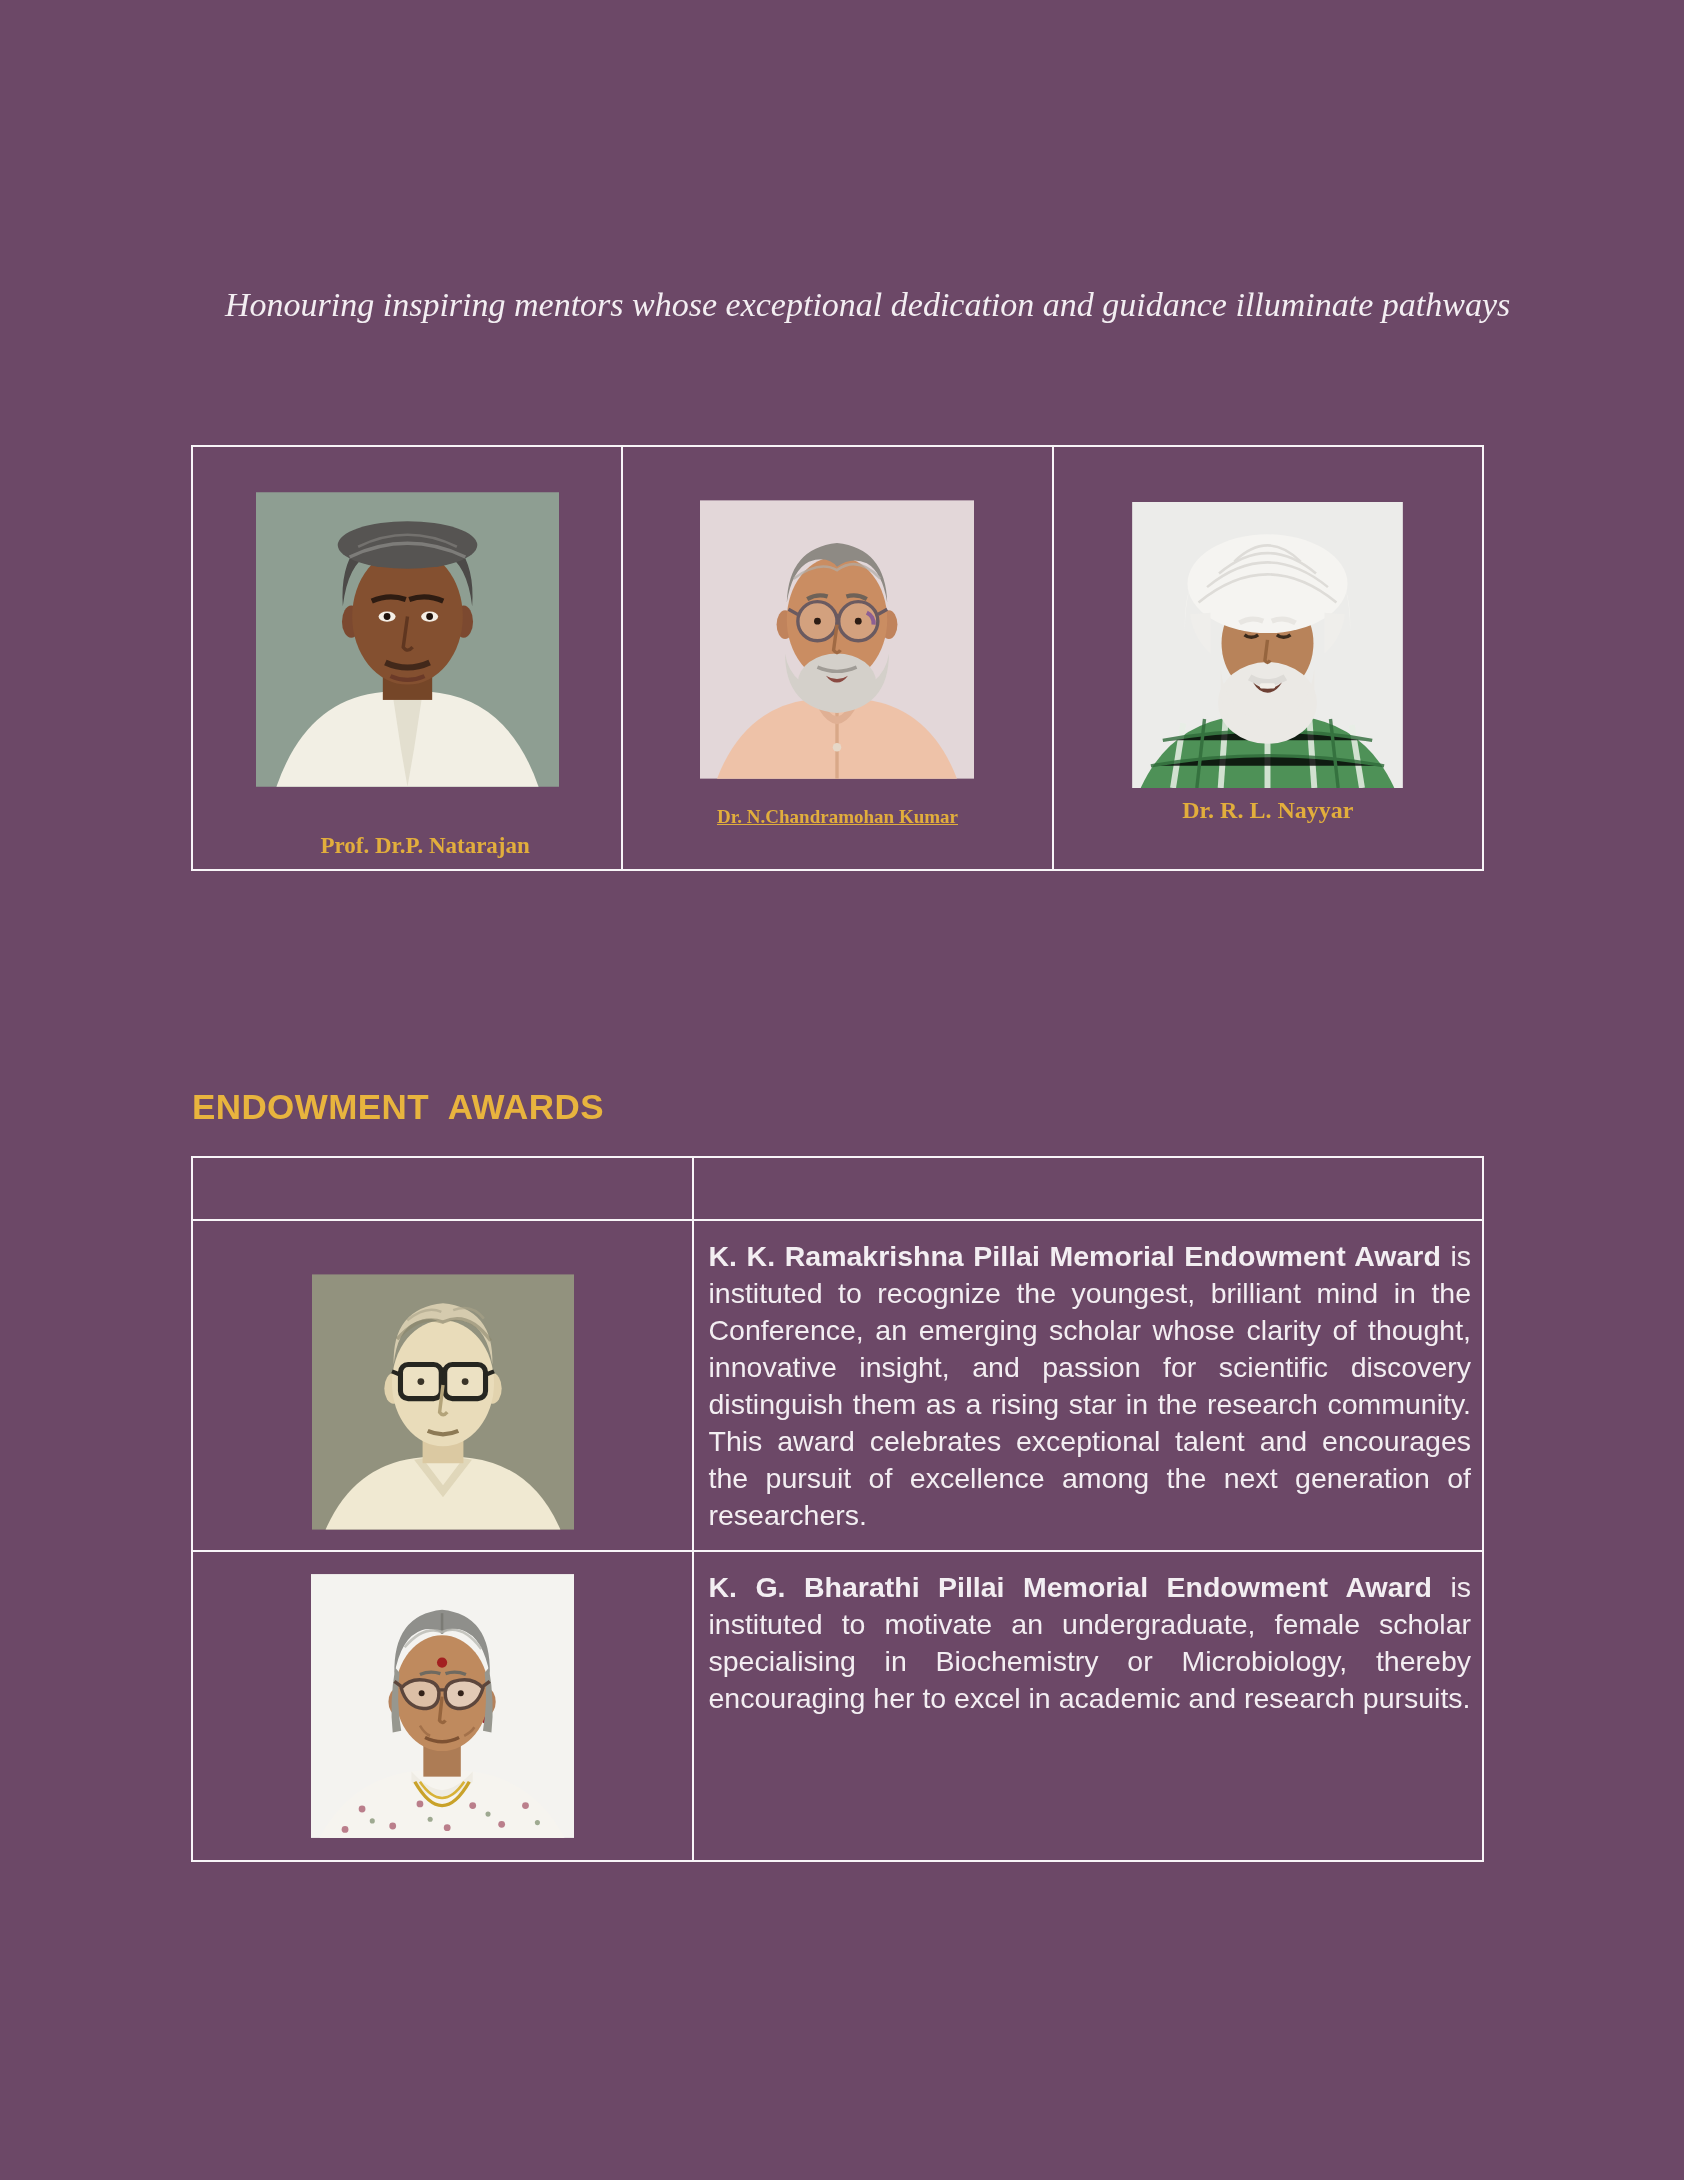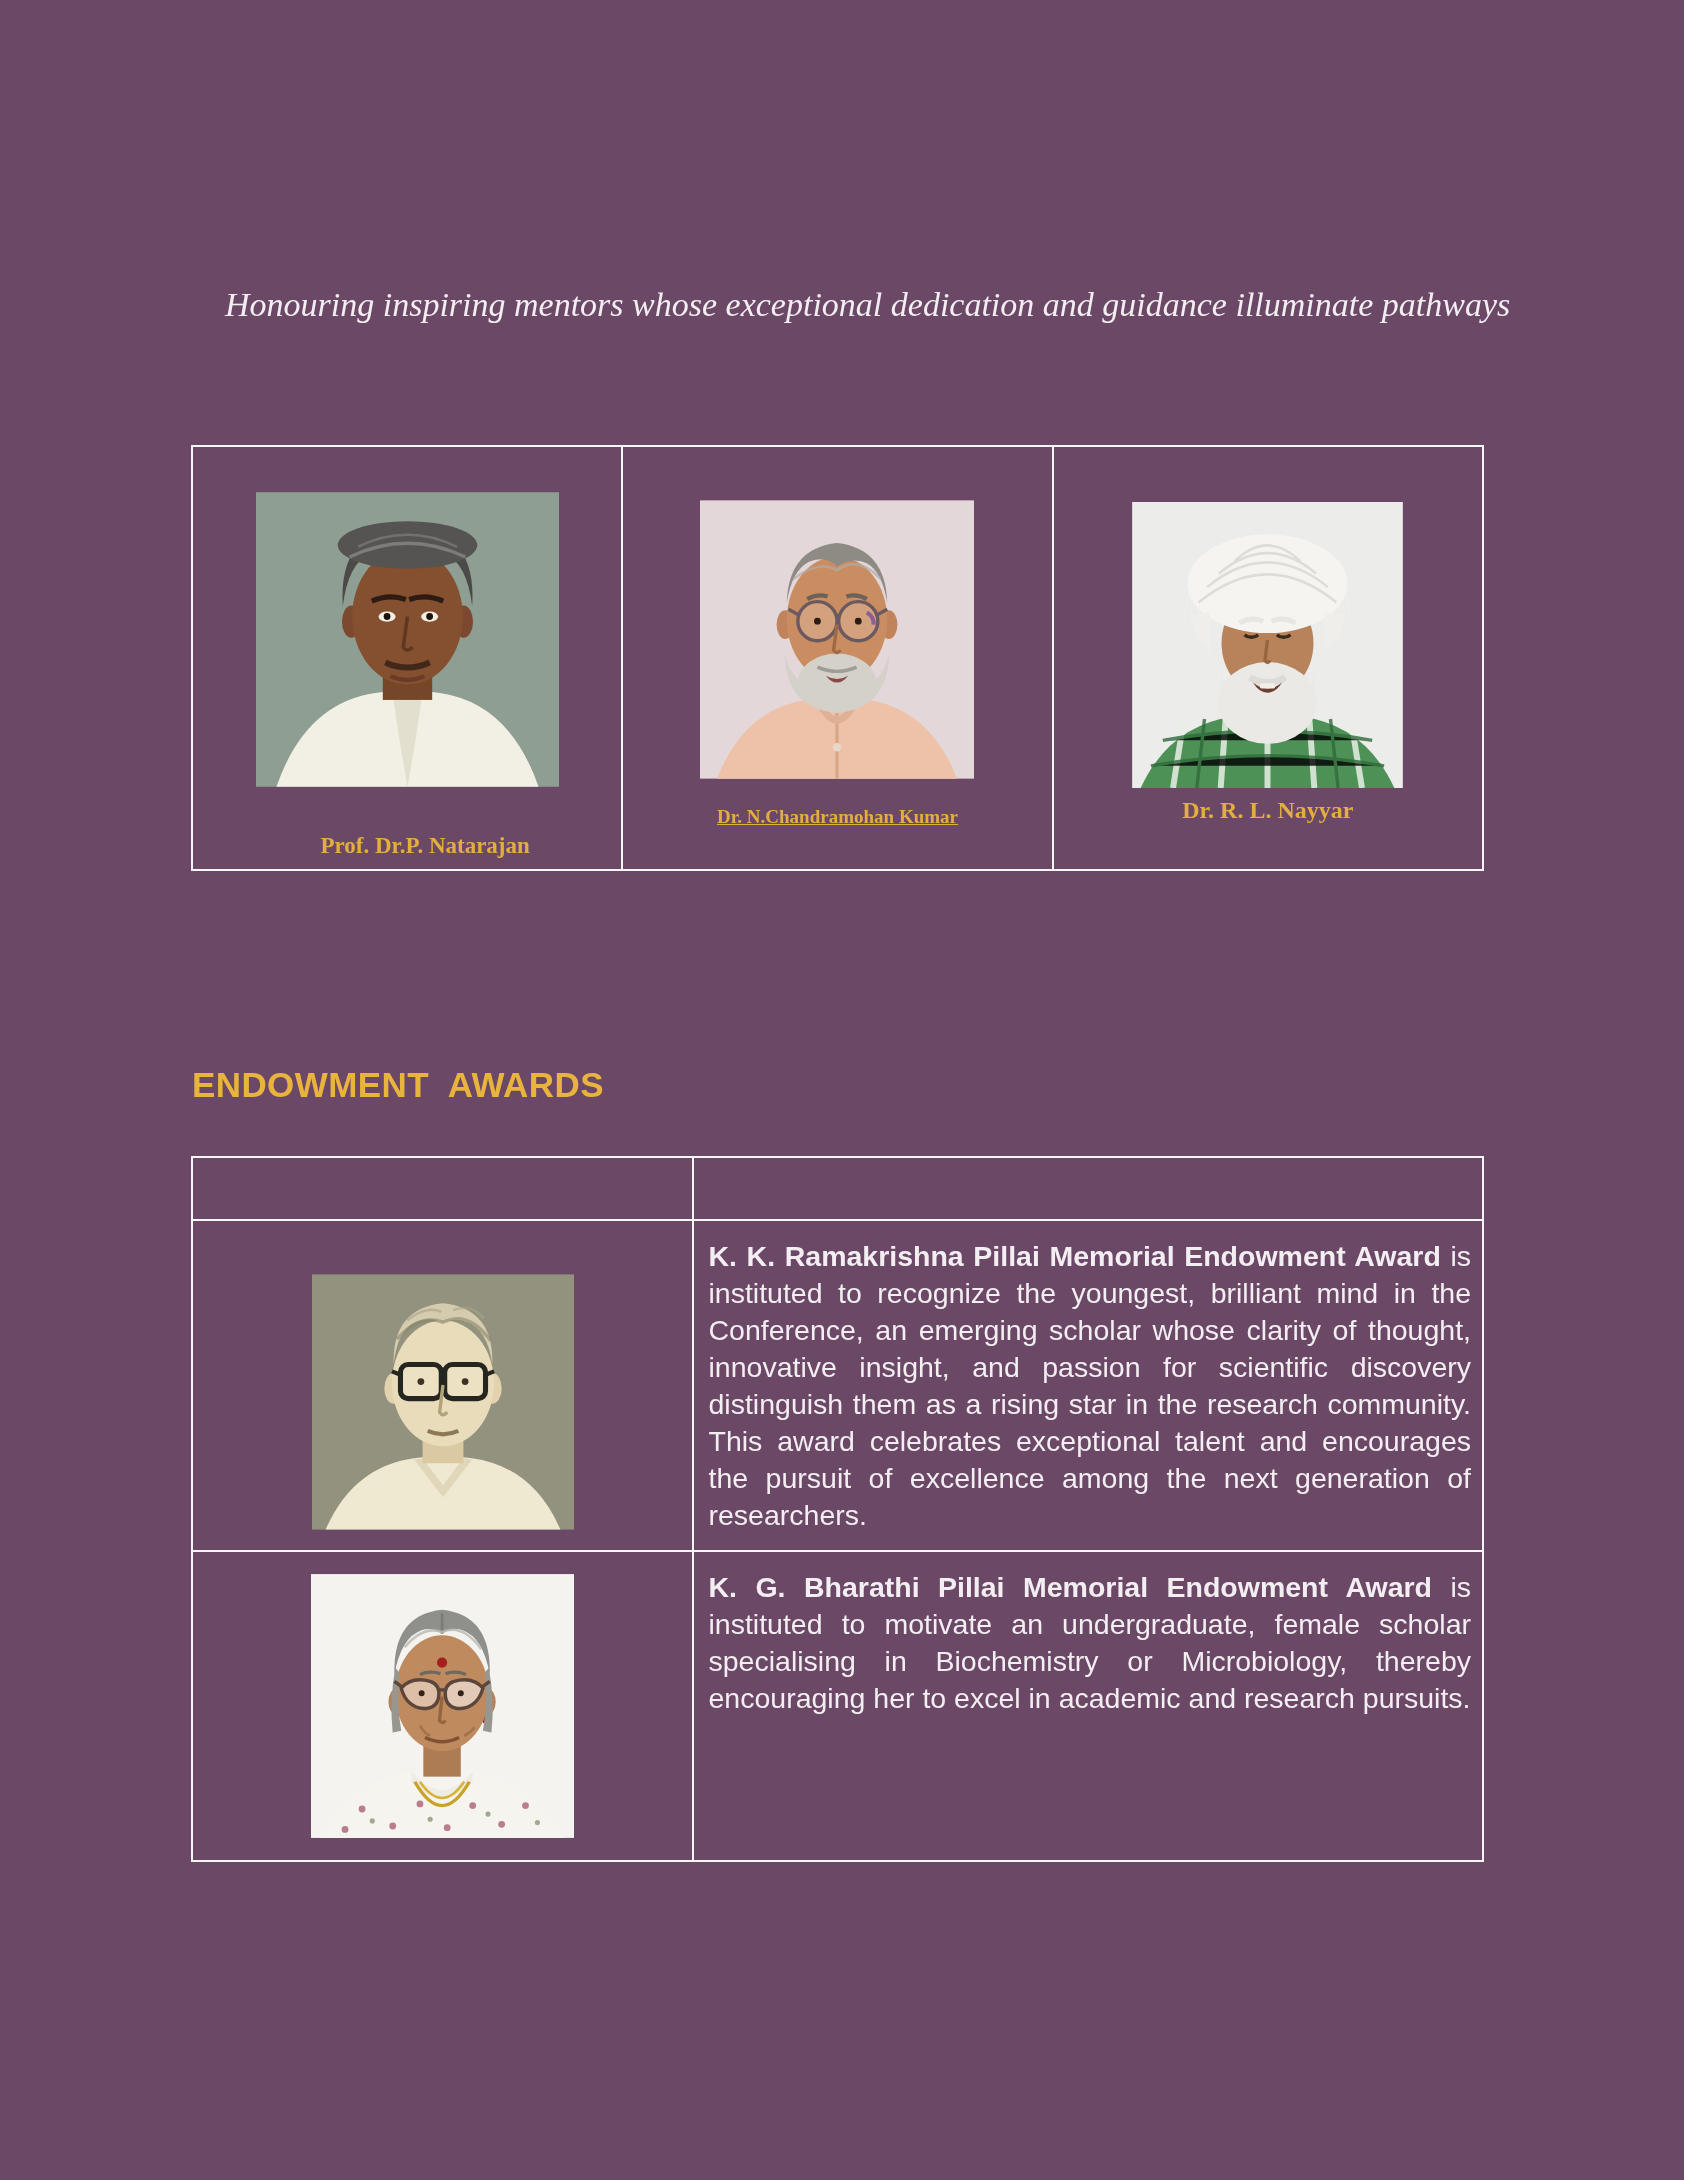--- a/index.html
+++ b/index.html
@@ -40,21 +40,21 @@
     color:var(--name_gold);white-space:nowrap;
   }
   .cell-1 .patron-photo{margin-top:45px;}
   .cell-1 .patron-name{margin-top:46px;font-size:23px;margin-left:36px;}
   .cell-2 .patron-photo{margin-top:53px;}
   .cell-2 .patron-name{margin-top:27px;font-size:19px;text-decoration:underline;}
   .cell-3 .patron-photo{margin-top:55px;}
   .cell-3 .patron-name{margin-top:9px;font-size:24px;}
   
   .section-title{
-    position:absolute;left:192px;top:1065px;
+    position:absolute;left:192px;top:1087px;
     font-size:35px;font-weight:bold;letter-spacing:0.4px;
     color:var(--heading_gold);white-space:pre;
   }
   .awards-table{
     position:absolute;left:191px;top:1156px;width:1293px;
     border-collapse:collapse;table-layout:fixed;
   }
   .awards-table td{
     border:2.6px solid var(--table_border);
     vertical-align:top;padding:0;

